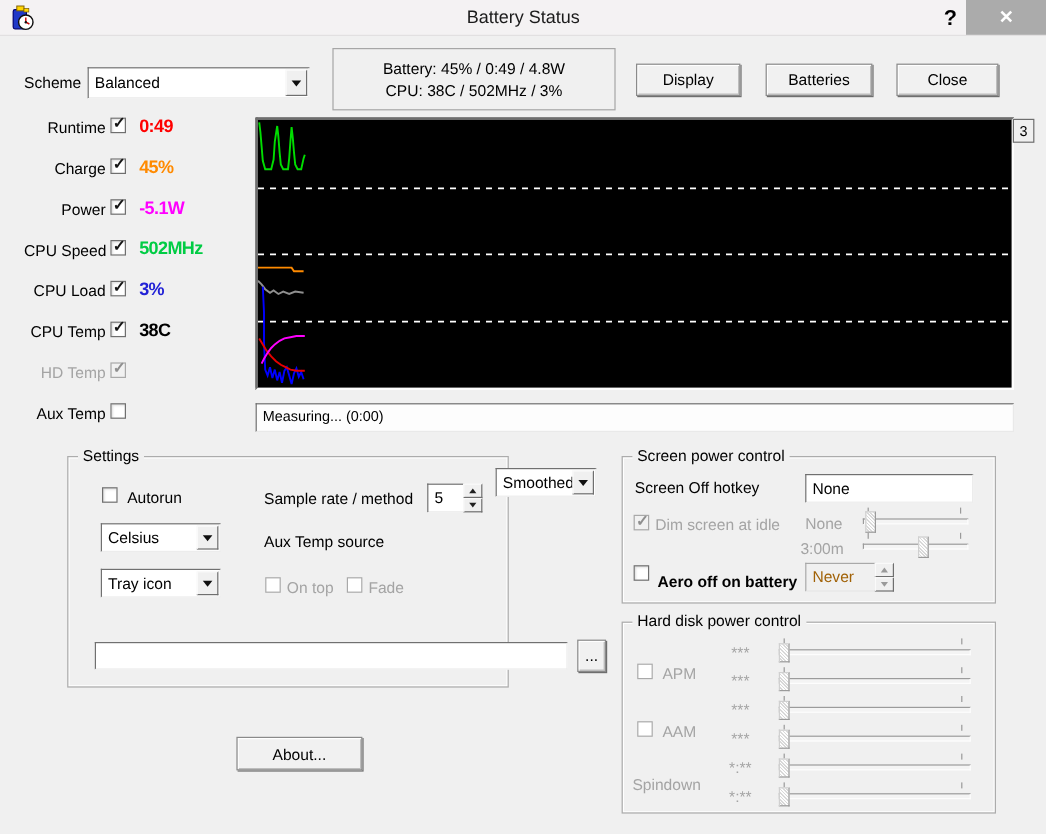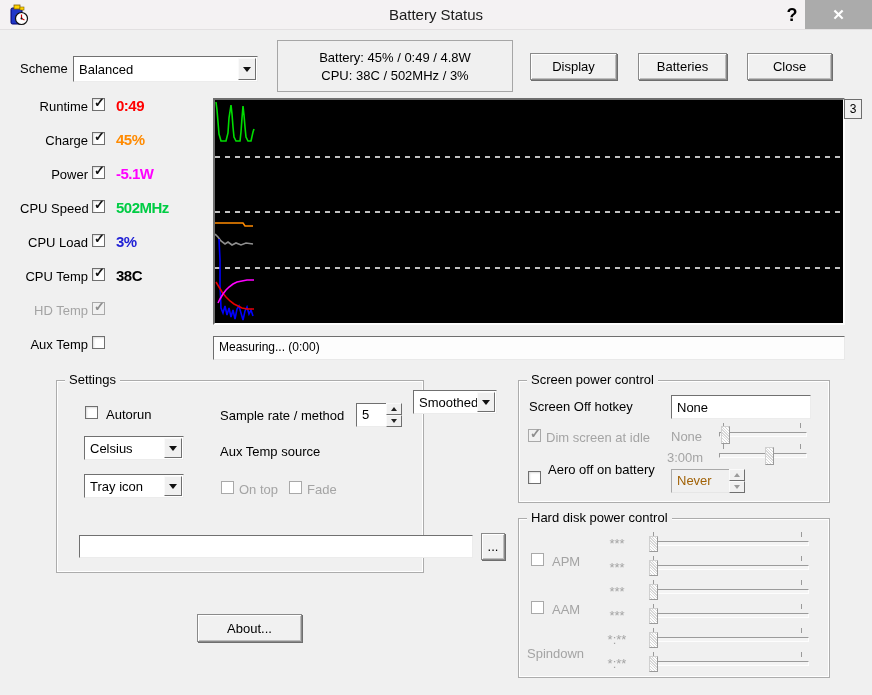--- a/index.html
+++ b/index.html
@@ -236,21 +236,21 @@
 
   <span class="lbl gray" style="left:148px; top:69px;text-align:right;">3:00m</span>
   <div class="slider disabled" style="left:200px; top:64px; width:88px; height:22px;">
     <span class="tick" style="left:4px;"></span>
       <span class="tick" style="right:6px;"></span>
     <span class="channel"></span>
     <span class="thumb" id="sp-thumb2" style="left: 46px;"></span>
   </div>
 
   <span class="cb" style="left:9px; top:90px;"></span>
-  <span class="lbl" style="left:29px; top:81px;">Aero off on battery</span>
+  <span class="lbl" style="left:29px; top:96px;font-weight:bold;">Aero off on battery</span>
   <div class="spin disabled" style="left:152px; top:88px; width:74px; height:24px;">
     <span class="spin-field">Never</span>
     <span class="spin-btns">
       <span class="spin-b up">
           <span class="uarr"></span>
         </span>
       <span class="spin-b dn">
           <span class="dnarr"></span>
         </span>
     </span>

